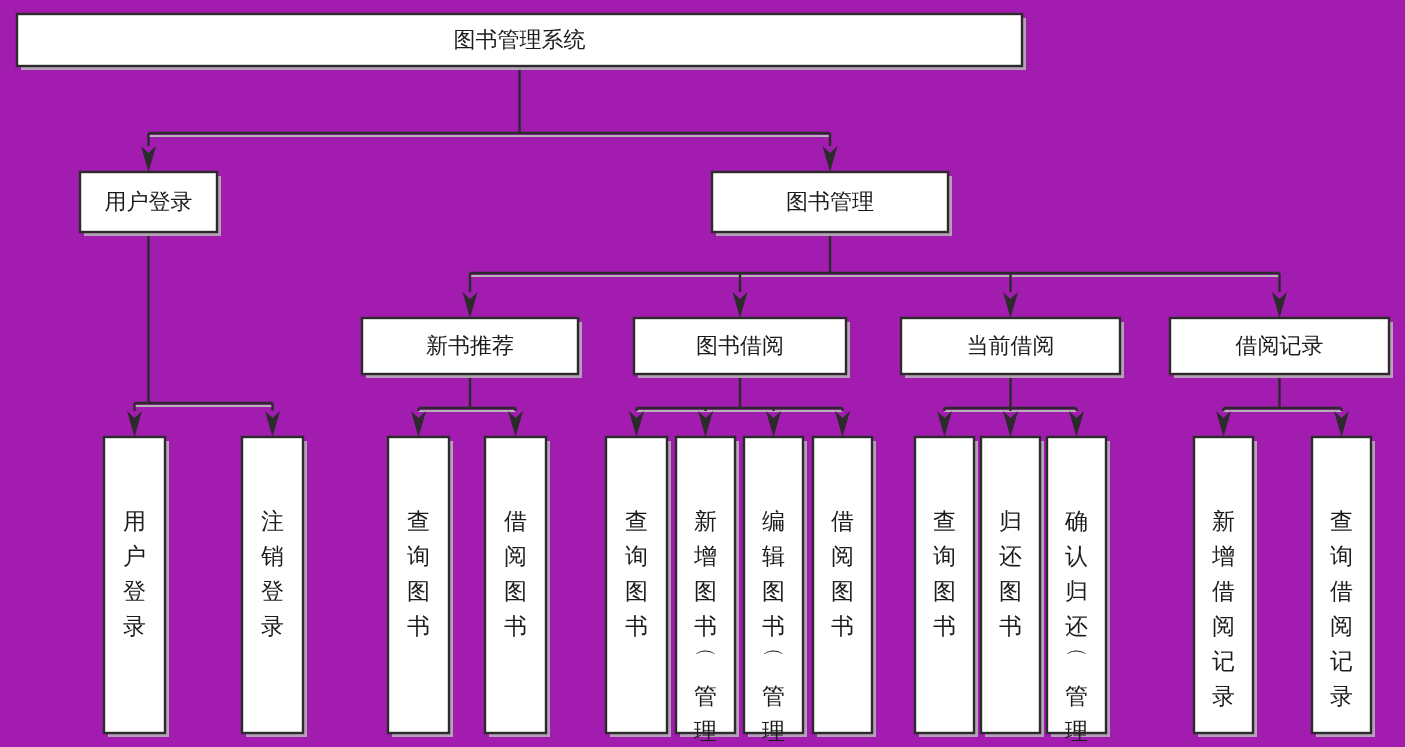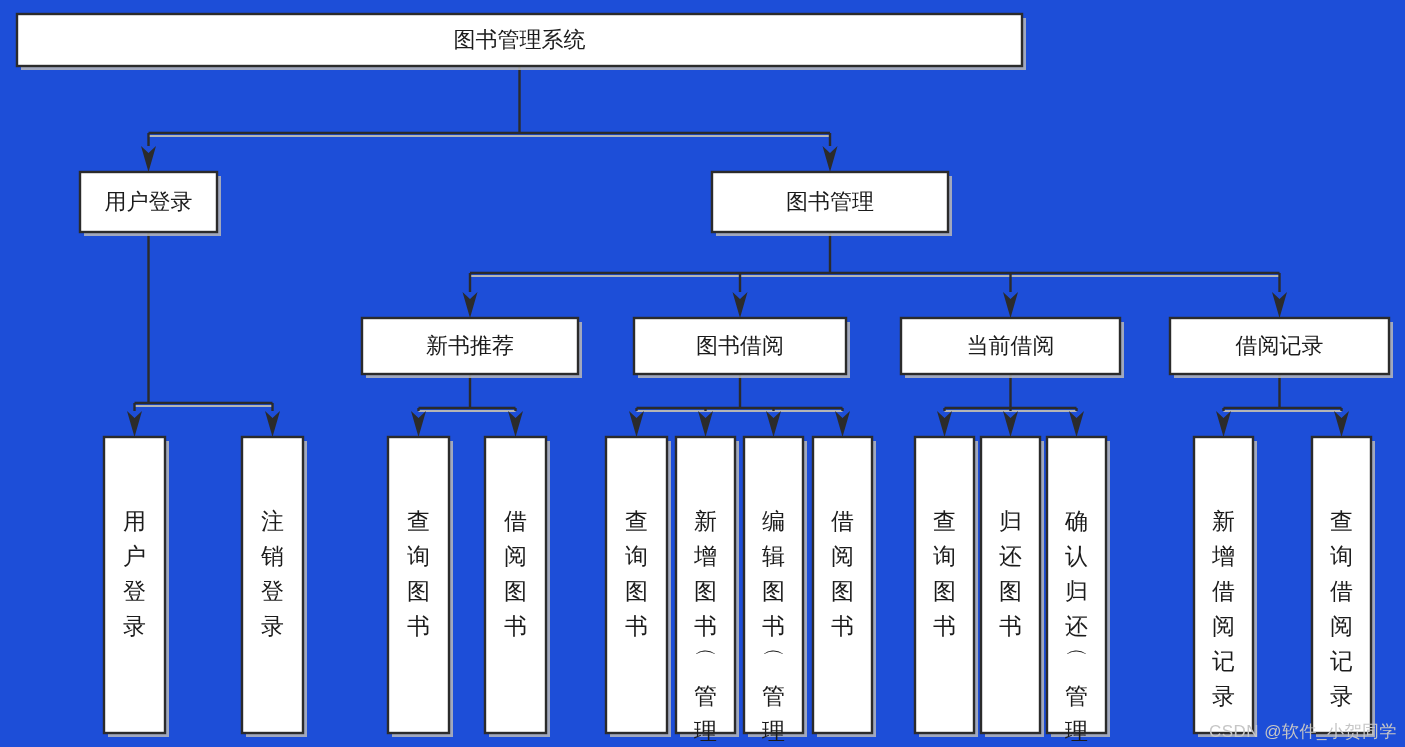--- a/index.html
+++ b/index.html
@@ -1,20 +1,20 @@
 <!DOCTYPE html>
 <html><head>
 <meta charset="utf-8">
 <style>
   html,body{margin:0;padding:0;background:#ffffff;}
   body{
     font-family:"Liberation Sans","DejaVu Sans",sans-serif;
     width:1405px;height:747px;overflow:hidden;position:relative;
   }
-  #stage{position:relative;width:1405px;height:747px;background:#1d4ed8;}
+  #stage{position:relative;width:1405px;height:747px;background:#a21caf;}
   svg#diagram{position:absolute;left:0;top:0;width:1405px;height:747px;}
   .box-rect{fill:#ffffff;stroke:#2b2b2b;stroke-width:2.4;}
   .box-shadow{fill:#b9b9b9;stroke:none;opacity:.85;}
   .link{stroke:#2b2b2b;stroke-width:2.4;fill:none;}
   .link-shadow{stroke:#b5b5b5;stroke-width:2.2;fill:none;}
   .arrow-head{fill:#2b2b2b;stroke:none;}
   .lbl{
     fill:#1b1b1b;font-family:"Liberation Sans","DejaVu Sans",sans-serif;
     font-size:22px;text-anchor:middle;dominant-baseline:middle;
   }
@@ -191,14 +191,13 @@
           <rect class="box-rect" x="1194" y="437" width="59" height="296"></rect>
           <text class="lbl-v" x="1223.5" y="529"><tspan x="1223.5" dy="0">新</tspan><tspan x="1223.5" dy="35">增</tspan><tspan x="1223.5" dy="35">借</tspan><tspan x="1223.5" dy="35">阅</tspan><tspan x="1223.5" dy="35">记</tspan><tspan x="1223.5" dy="35">录</tspan></text>
         </g>
         <g>
           <rect class="box-shadow" x="1316" y="441" width="59" height="296"></rect>
           <rect class="box-rect" x="1312" y="437" width="59" height="296"></rect>
           <text class="lbl-v" x="1341.5" y="529"><tspan x="1341.5" dy="0">查</tspan><tspan x="1341.5" dy="35">询</tspan><tspan x="1341.5" dy="35">借</tspan><tspan x="1341.5" dy="35">阅</tspan><tspan x="1341.5" dy="35">记</tspan><tspan x="1341.5" dy="35">录</tspan></text>
         </g>
       </g>
   </svg>
-  <div class="watermark">CSDN @软件_小贺同学</div>
 </div>
 
 </body></html>

